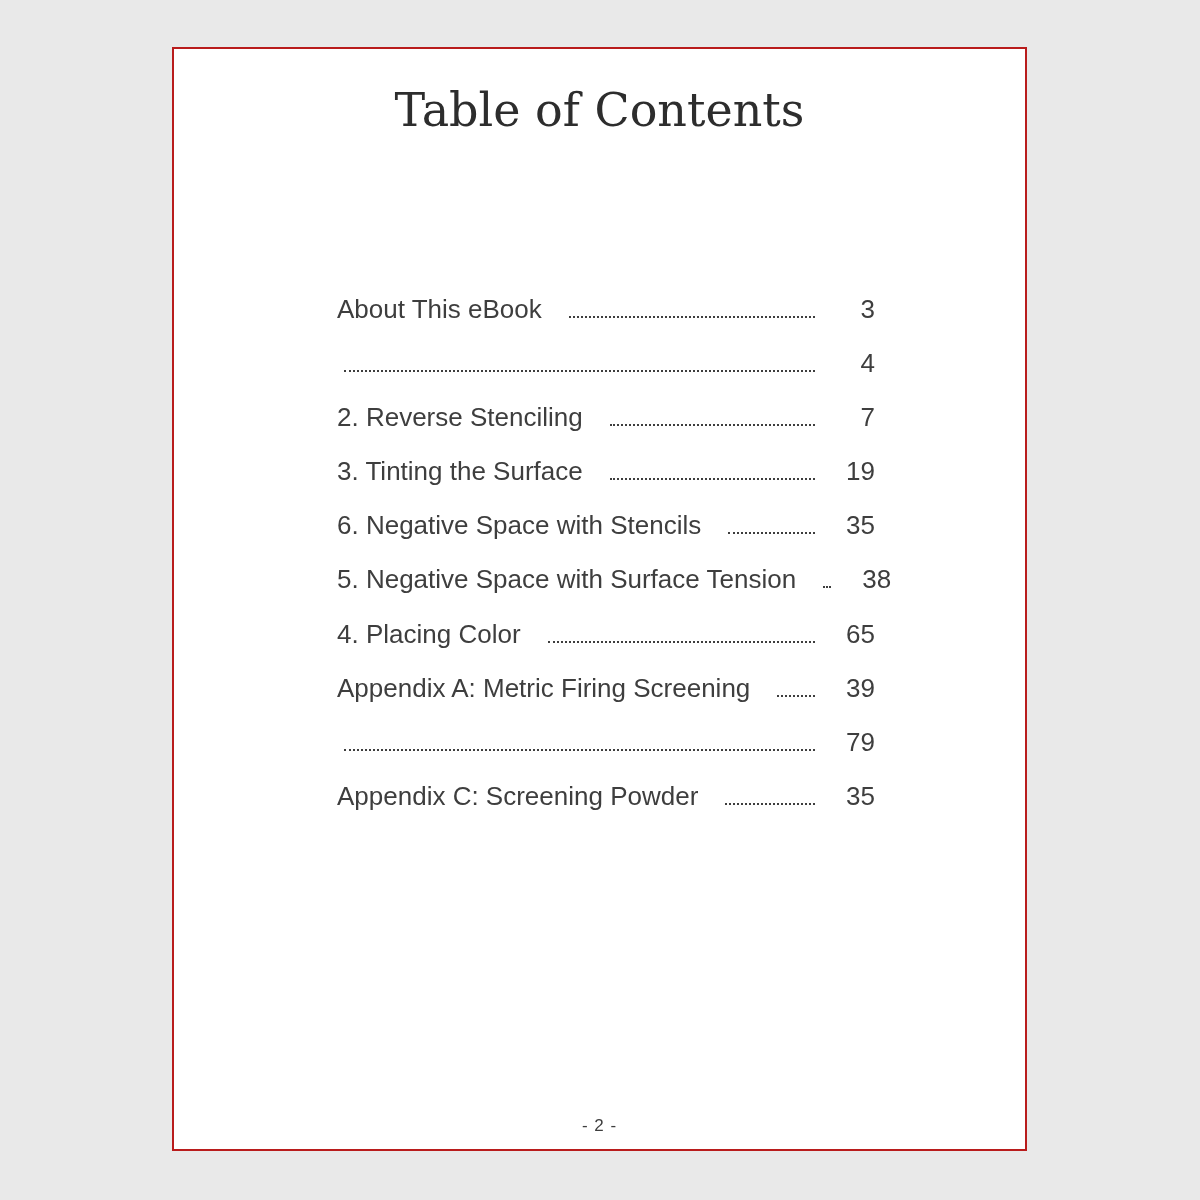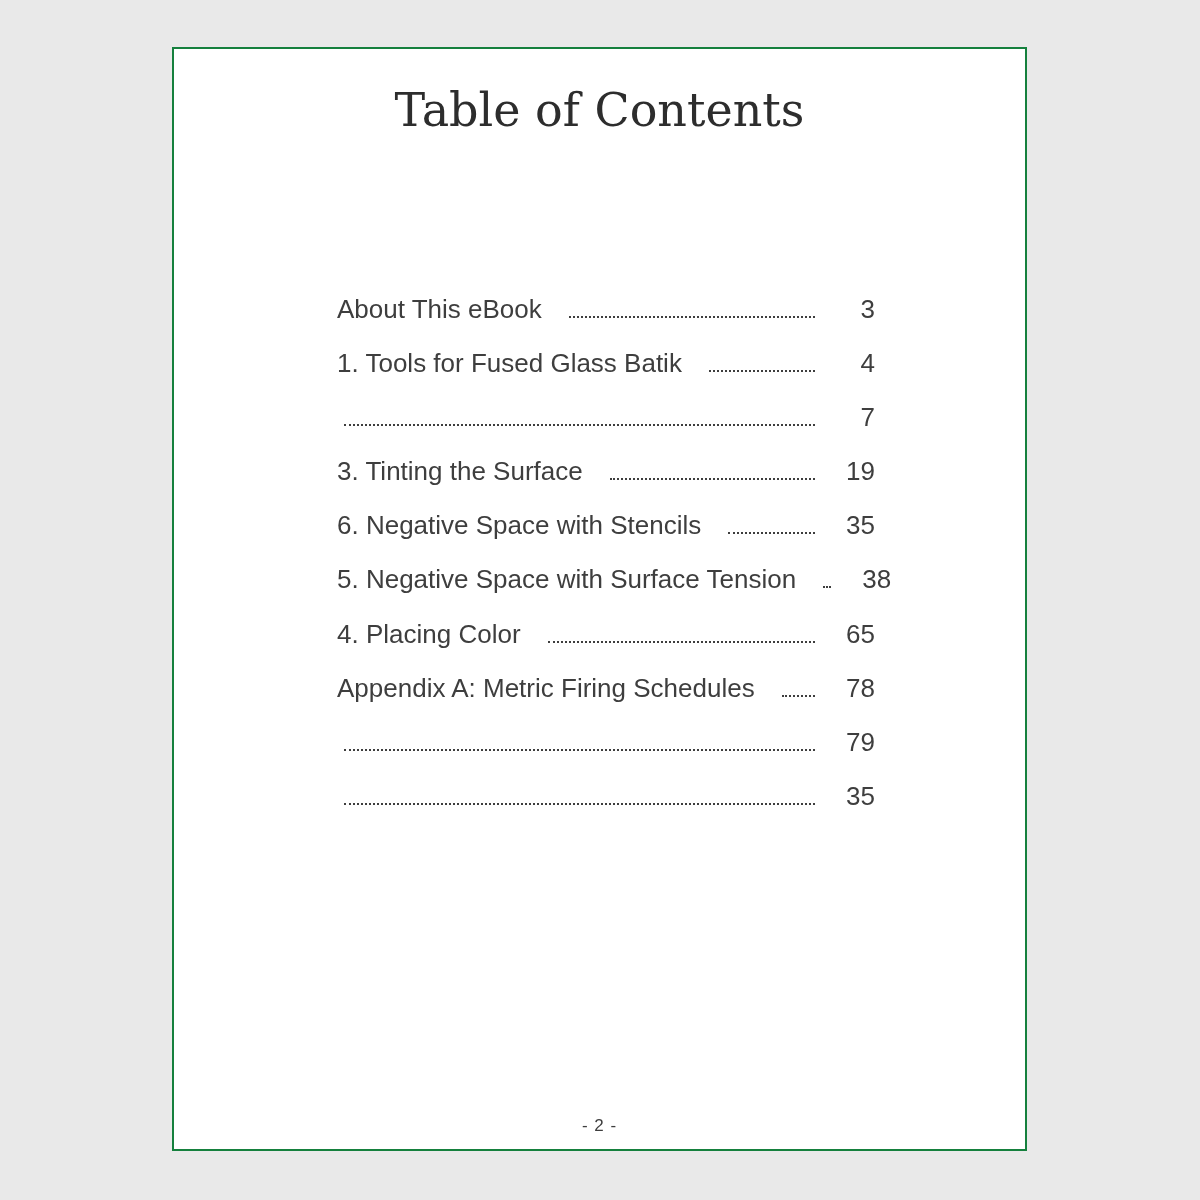--- a/index.html
+++ b/index.html
@@ -11,21 +11,21 @@
     font-family: "Liberation Sans", sans-serif;
     overflow: hidden;
   }
   .doc-page {
     position: absolute;
     left: 172px;
     top: 47px;
     width: 855px;
     height: 1104px;
     background: #ffffff;
-    border: 2px solid #15803d;
+    border: 2px solid #b91c1c;
     box-sizing: border-box;
   }
   .doc-title {
     position: absolute;
     top: 34px;
     left: 0;
     width: 100%;
     margin: 0;
     text-align: center;
     font-family: "DejaVu Serif", serif;
@@ -84,26 +84,26 @@
     <h1 class="doc-title">Table of Contents</h1>
 
     <div class="toc" id="toc-list">
   <div class="toc-row">
     <span class="toc-label">About This eBook</span>
     <span class="toc-leader"></span>
     <span class="toc-page">3</span>
   </div>
 
   <div class="toc-row">
-    <span class="toc-label">1. Tools for Fused Glass Batik</span>
     <span class="toc-leader"></span>
     <span class="toc-page">4</span>
   </div>
 
   <div class="toc-row">
+    <span class="toc-label">2. Reverse Stenciling</span>
     <span class="toc-leader"></span>
     <span class="toc-page">7</span>
   </div>
 
   <div class="toc-row">
     <span class="toc-label">3. Tinting the Surface</span>
     <span class="toc-leader"></span>
     <span class="toc-page">19</span>
   </div>
 
@@ -121,31 +121,32 @@
 
 
   <div class="toc-row">
     <span class="toc-label">4. Placing Color</span>
     <span class="toc-leader"></span>
     <span class="toc-page">65</span>
   </div>
 
 
   <div class="toc-row">
-    <span class="toc-label">Appendix A: Metric Firing Schedules</span>
+    <span class="toc-label">Appendix A: Metric Firing Screening</span>
     <span class="toc-leader"></span>
-    <span class="toc-page">78</span>
+    <span class="toc-page">39</span>
   </div>
 
   <div class="toc-row">
     <span class="toc-leader"></span>
     <span class="toc-page">79</span>
   </div>
 
   <div class="toc-row">
+    <span class="toc-label">Appendix C: Screening Powder</span>
     <span class="toc-leader"></span>
     <span class="toc-page">35</span>
   </div>
 </div>
 
     <div class="doc-footer">- 2 -</div>
   </div>
 </div>
 
 </body></html>

